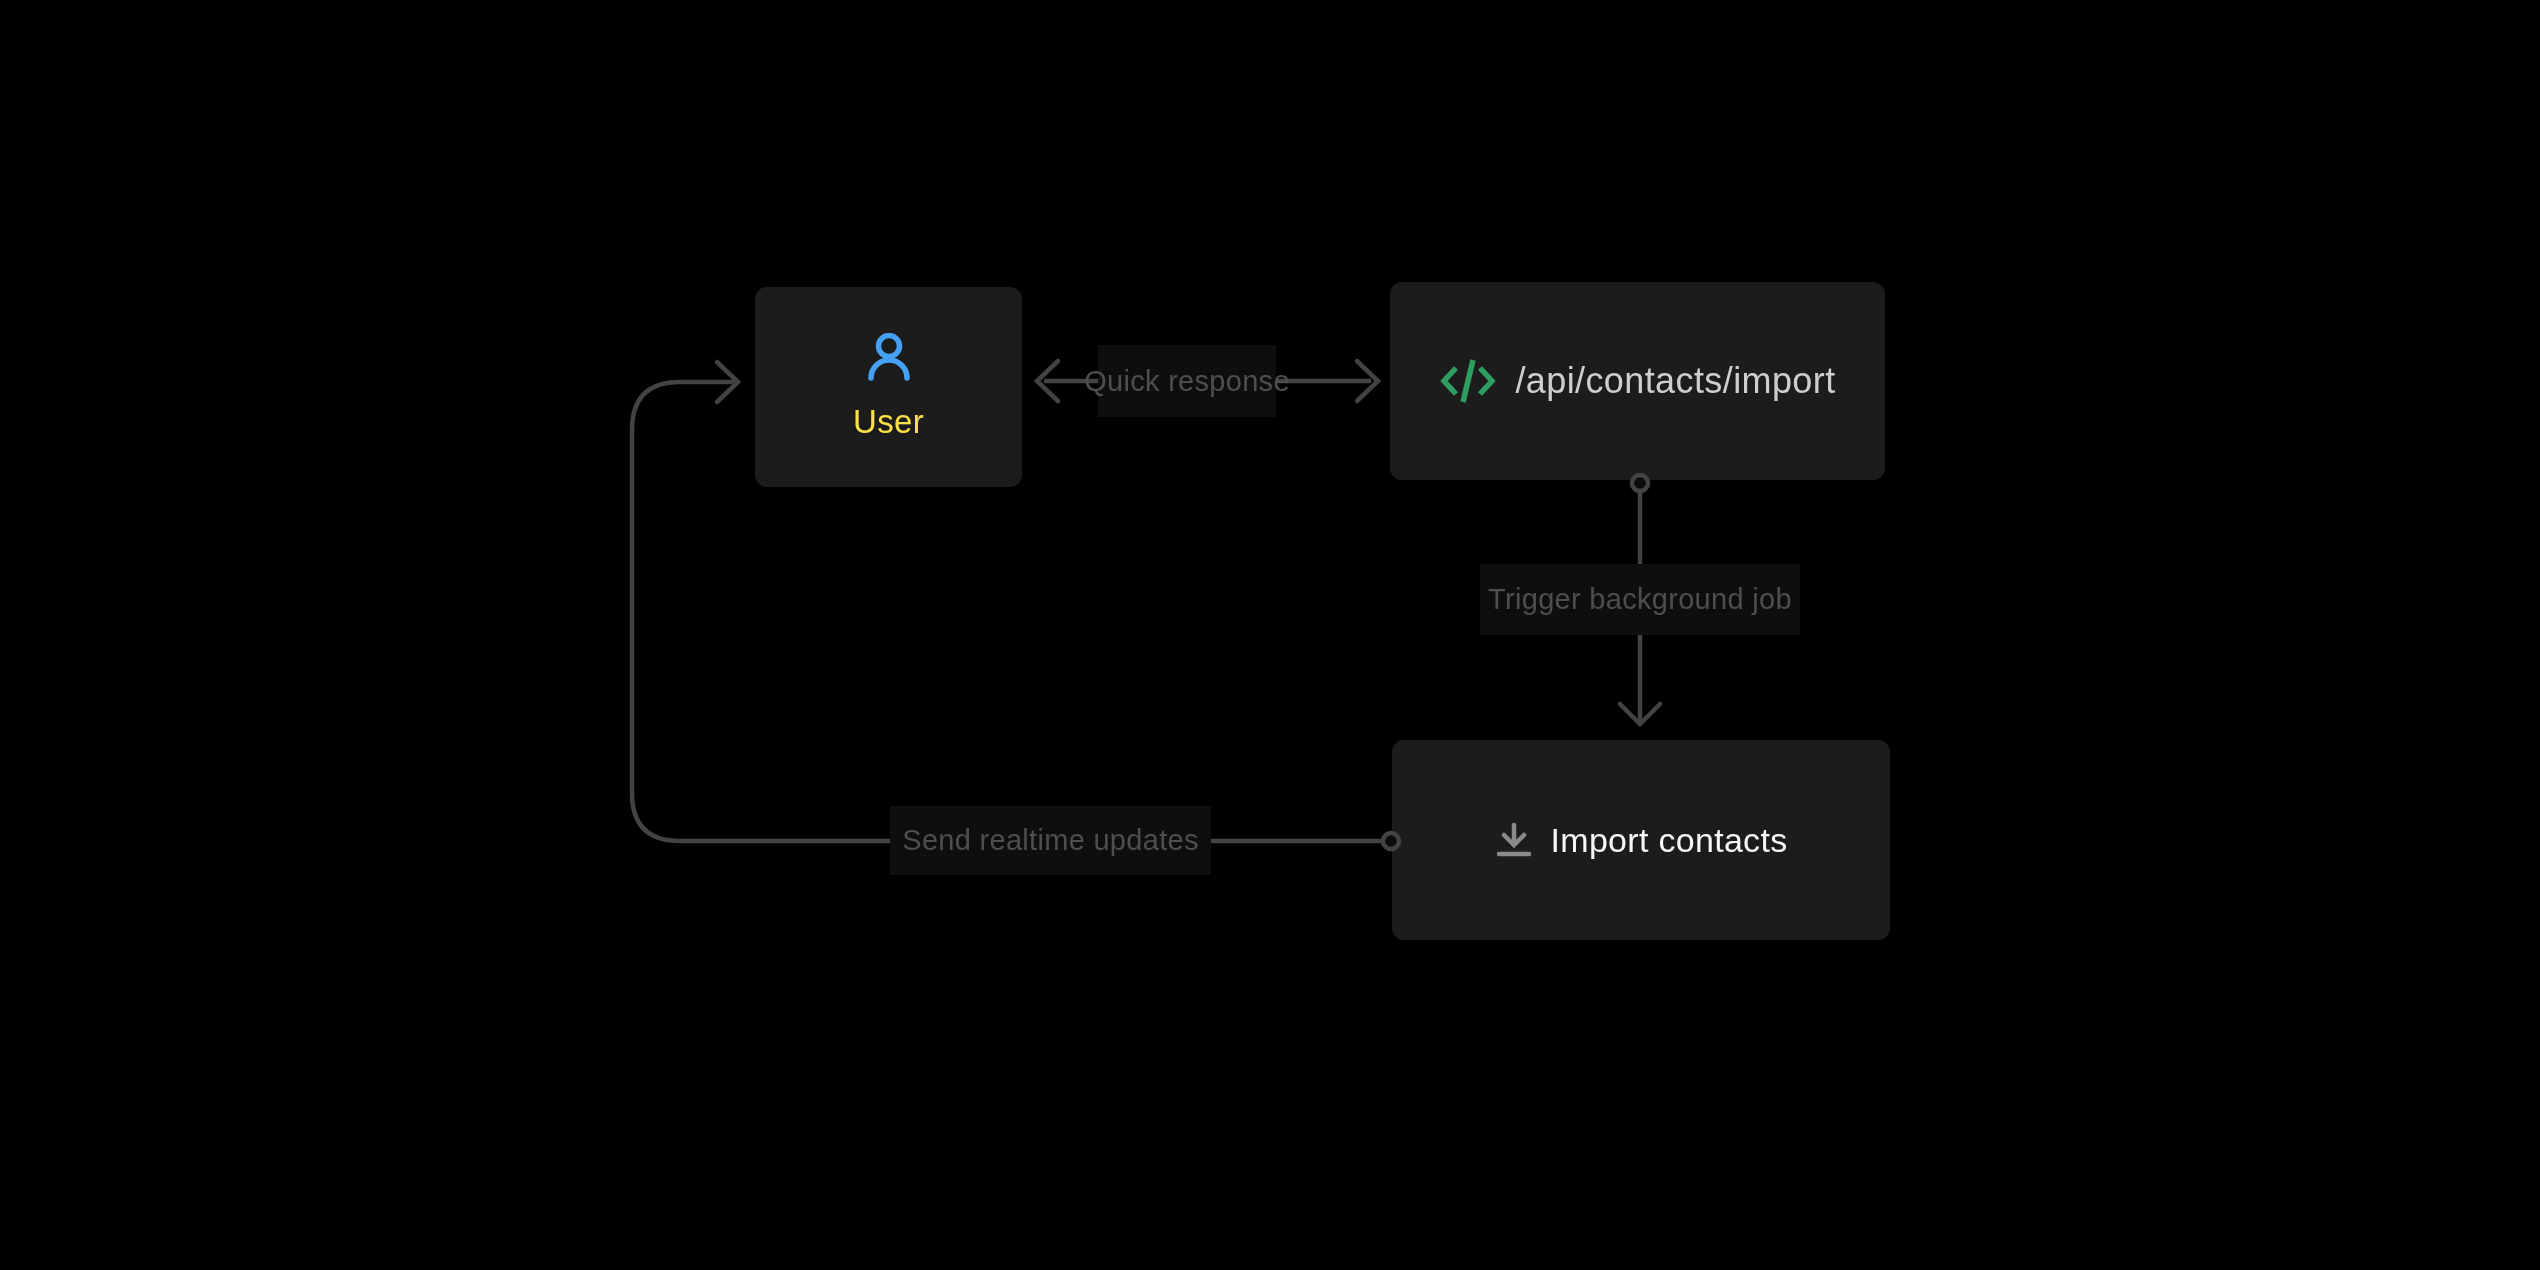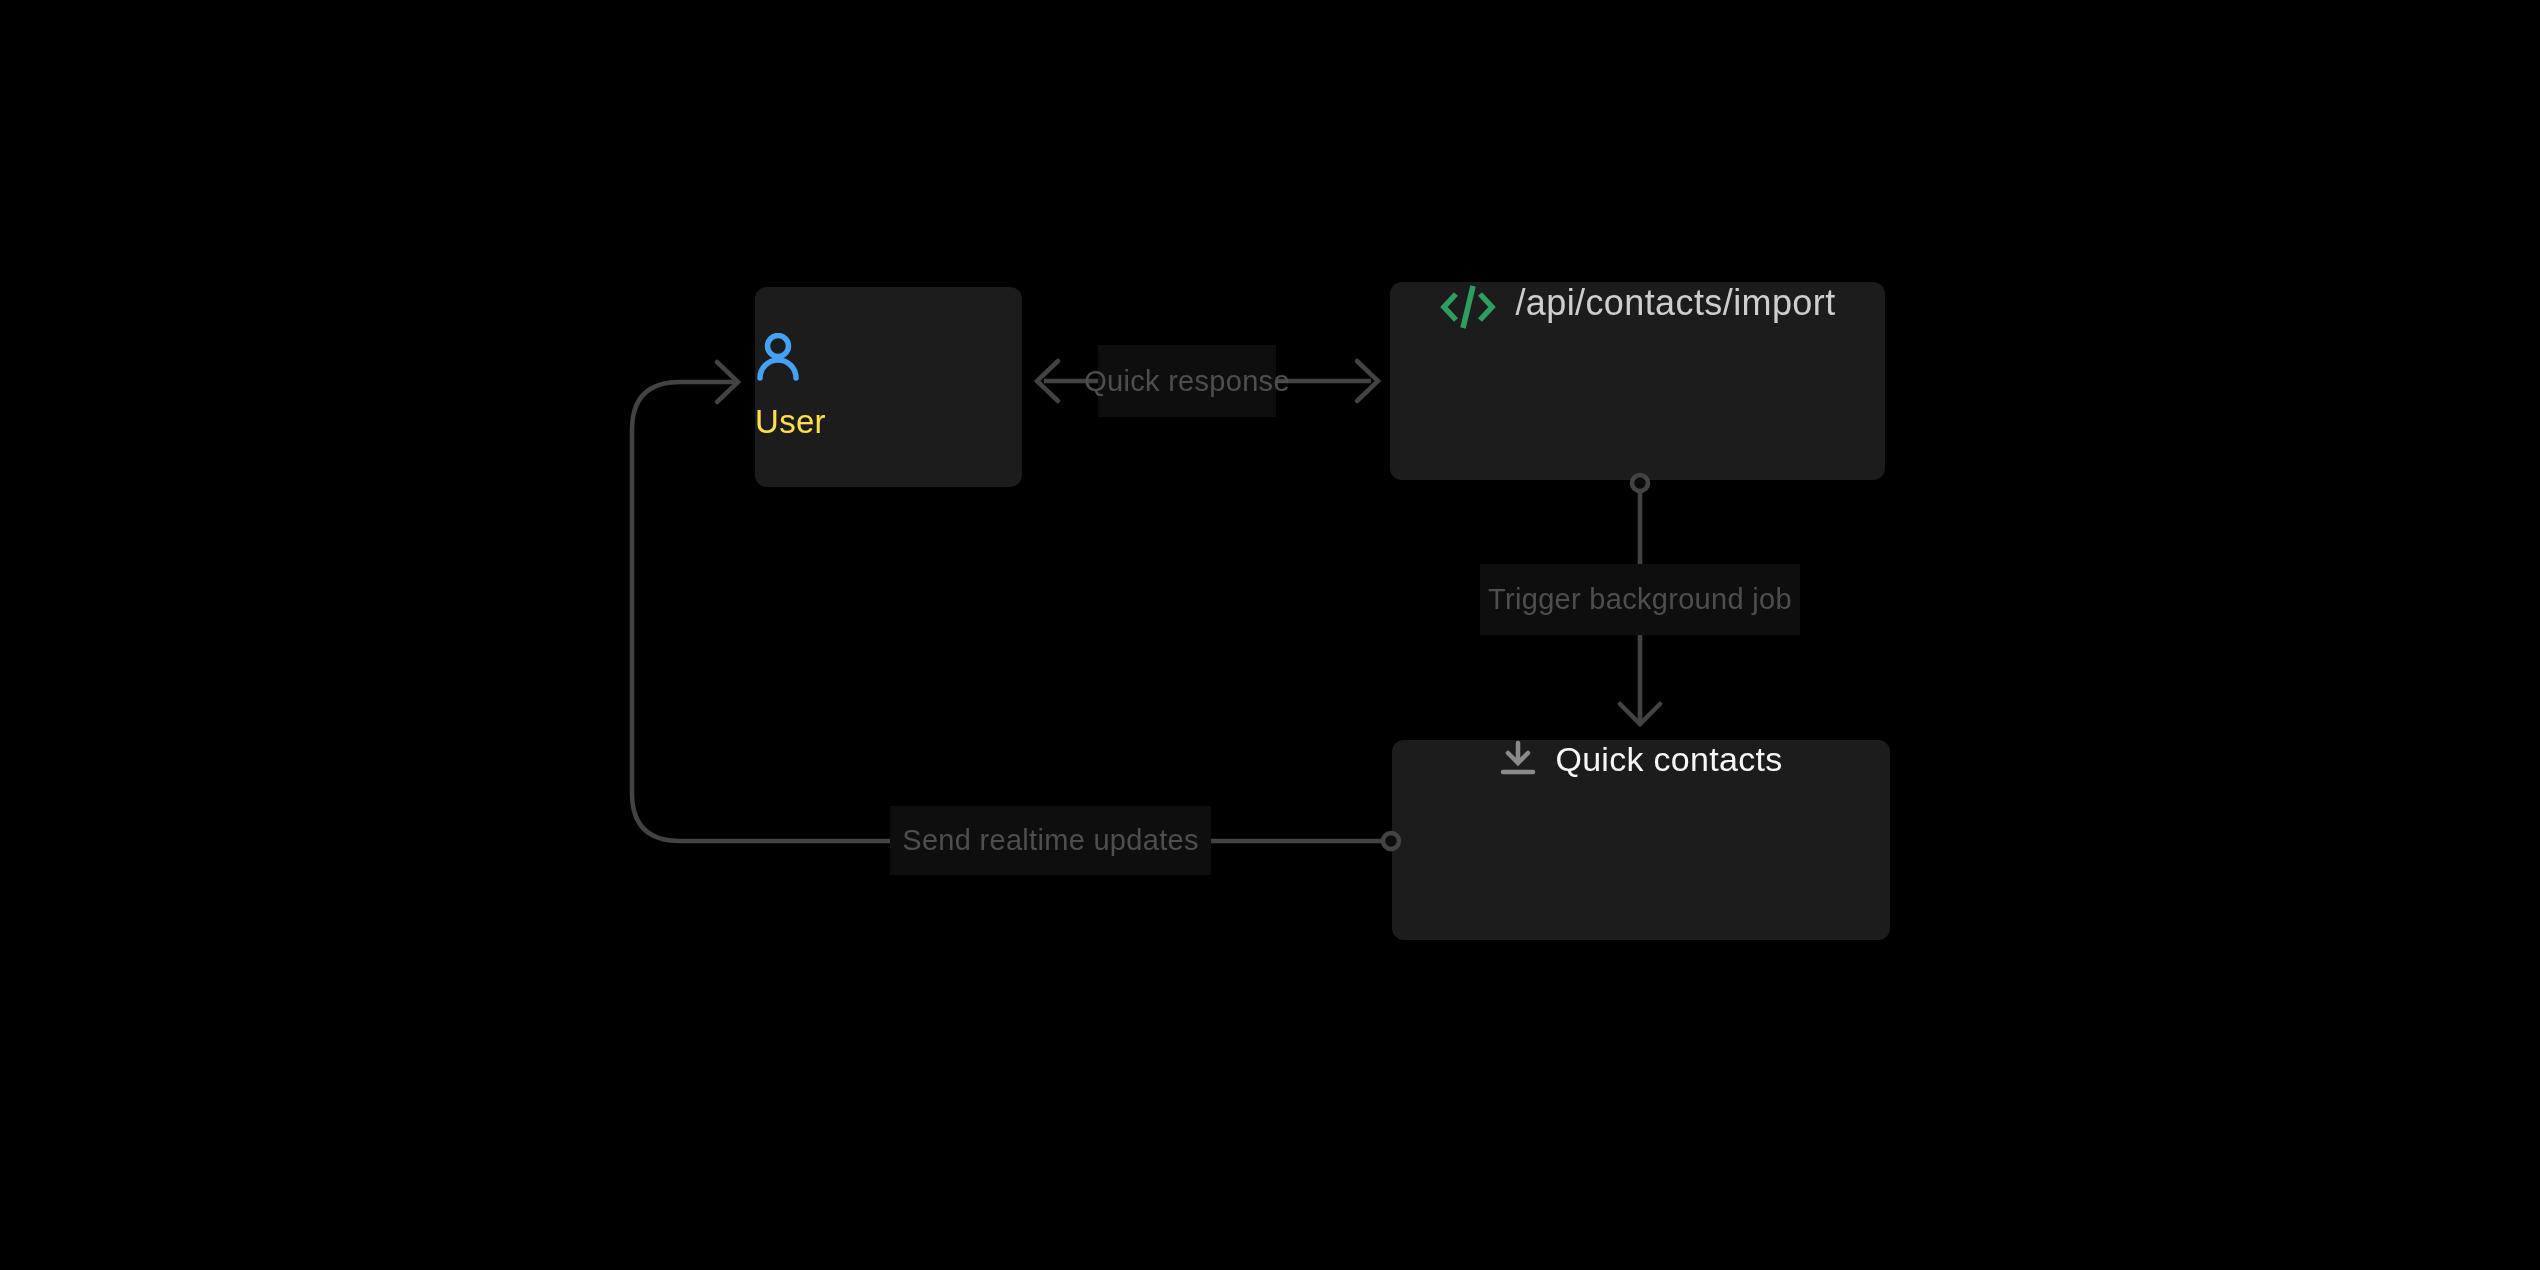--- a/index.html
+++ b/index.html
@@ -5,21 +5,21 @@
   html,body{margin:0;padding:0;background:#000;}
   body{
     width:2540px;height:1270px;position:relative;overflow:hidden;
     font-family:"Liberation Sans",sans-serif;
   }
   #canvas{position:absolute;inset:0;background:#000;}
 
   
   .node{
     position:absolute;background:#1c1c1c;border-radius:12px;
-    display:flex;justify-content:center;z-index:1;
+    display:flex;align-items:center;justify-content:center;z-index:1;
   }
   .node-col{flex-direction:column;gap:22px;}
   .node-row{flex-direction:row;gap:18px;}
   .node-label{color:#fde047;font-size:33px;letter-spacing:.3px;}
   .node-label-api{color:#cecece;font-size:36px;letter-spacing:.4px;}
   .node-label-import{color:#f7f7f7;font-size:34px;letter-spacing:.3px;}
 
   
   #wires{position:absolute;left:0;top:0;z-index:2;pointer-events:none;}
 
@@ -87,21 +87,21 @@
   </div>
 
   <div class="node node-row" style="left:1392px;top:740px;width:498px;height:200px;">
     <svg width="38" height="36" viewBox="0 0 38 36">
       <g stroke="#8a8a8a" stroke-width="4.5" fill="none" stroke-linecap="round">
         <line x1="19" y1="3" x2="19" y2="22"></line>
         <polyline points="9,13 19,23 29,13"></polyline>
         <line x1="4" y1="32" x2="34" y2="32"></line>
       </g>
     </svg>
-    <div class="node-label-import">Quick contacts</div>
+    <div class="node-label-import">Import contacts</div>
   </div>
 
   <div class="edge-label" style="left:1098px;top:345px;width:178px;height:72px;">Quick response</div>
 
   <div class="edge-label" style="left:1480px;top:564px;width:320px;height:71px;">Trigger background job</div>
 
   <div class="edge-label" style="left:890px;top:806px;width:321px;height:69px;">Send realtime updates</div>
 
 
 </div>

